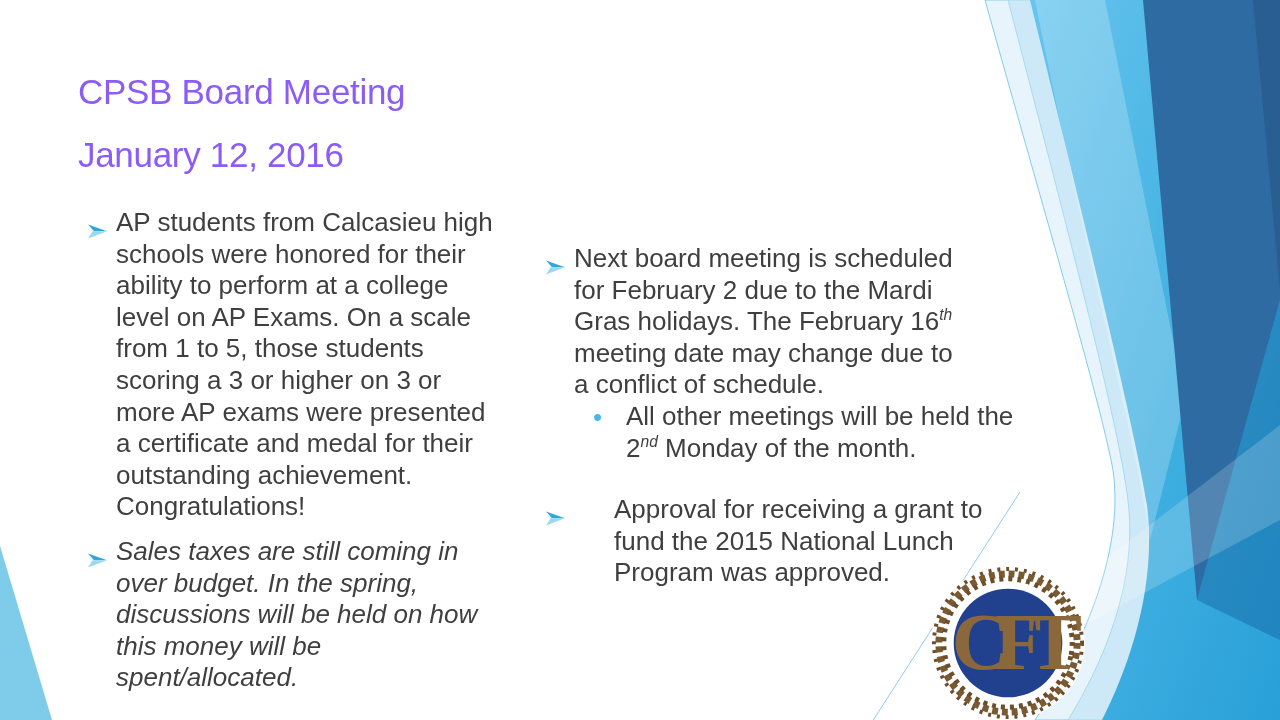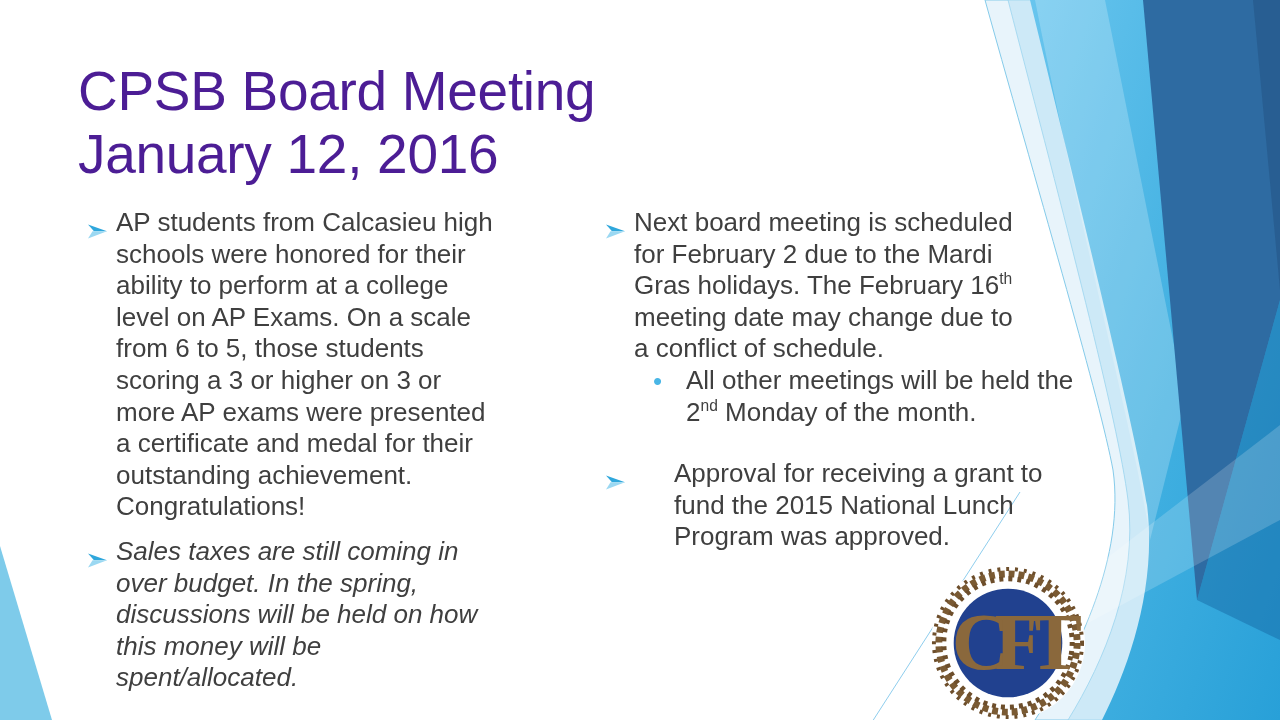--- a/index.html
+++ b/index.html
@@ -4,37 +4,37 @@
 <style>
   html,body{margin:0;padding:0;}
   body{
     width:1280px;height:720px;overflow:hidden;background:#ffffff;
     font-family:"Liberation Sans", sans-serif;position:relative;
   }
   .slide{position:absolute;left:0;top:0;width:1280px;height:720px;}
   .bg-svg{position:absolute;left:0;top:0;width:1280px;height:720px;}
   .title{
     position:absolute;left:78px;top:60px;
-    font-size:55px;line-height:63px;color:#4c1d95;
+    font-size:35px;line-height:63px;color:#8b5cf6;
     letter-spacing:-0.3px;font-weight:400;
   }
   .col{
     position:absolute;top:207px;color:#3f3f3f;
     font-size:26px;line-height:31.6px;
   }
   .col-left{left:88px;width:480px;}
-  .col-right{left:606px;width:480px;}
+  .col-right{left:546px;width:480px;margin-top:36px;}
   .bullet{display:flex;align-items:flex-start;}
   .bullet .marker{flex:0 0 28px;padding-top:8px;}
   .bullet .btext{white-space:pre-line;}
   .bullet.second{margin-top:13px;font-style:italic;}
   .bullet.after-gap{margin-top:30px;gap:40px;}
   .subbullet{display:flex;align-items:flex-start;margin-left:47px;}
   .subbullet .dot{flex:0 0 33px;color:#49b6e6;font-size:26px;padding-top:1px;}
-  sup{font-size:60%;line-height:0;vertical-align:super;}
+  sup{font-size:60%;line-height:0;vertical-align:super;font-style:italic;}
   .logo{position:absolute;left:929px;top:564px;width:158px;height:158px;}
 </style>
 </head>
 <body>
 
 <div class="slide">
 
   <svg class="bg-svg" viewBox="0 0 1280 720" aria-hidden="true">
     <defs>
       <linearGradient id="medGrad" x1="0" y1="0" x2="1" y2="1">
@@ -67,21 +67,21 @@
       <span class="marker">
         <svg width="20" height="15" viewBox="0 0 20 15">
           <polygon points="0,0.5 19,7.2 6,7.2" fill="#2fa7dc"></polygon>
           <polygon points="6,7.2 19,7.2 0,14.5 4.5,7.2" fill="#9bd8f2"></polygon>
         </svg>
       </span>
       <div class="btext">AP students from Calcasieu high
 schools were honored for their
 ability to perform at a college
 level on AP Exams. On a scale
-from 6 to 5, those students
+from 1 to 5, those students
 scoring a 3 or higher on 3 or
 more AP exams were presented
 a certificate and medal for their
 outstanding achievement.
 Congratulations!</div>
     </div>
     <div class="bullet second">
       <span class="marker">
         <svg width="20" height="15" viewBox="0 0 20 15">
           <polygon points="0,0.5 19,7.2 6,7.2" fill="#2fa7dc"></polygon>

